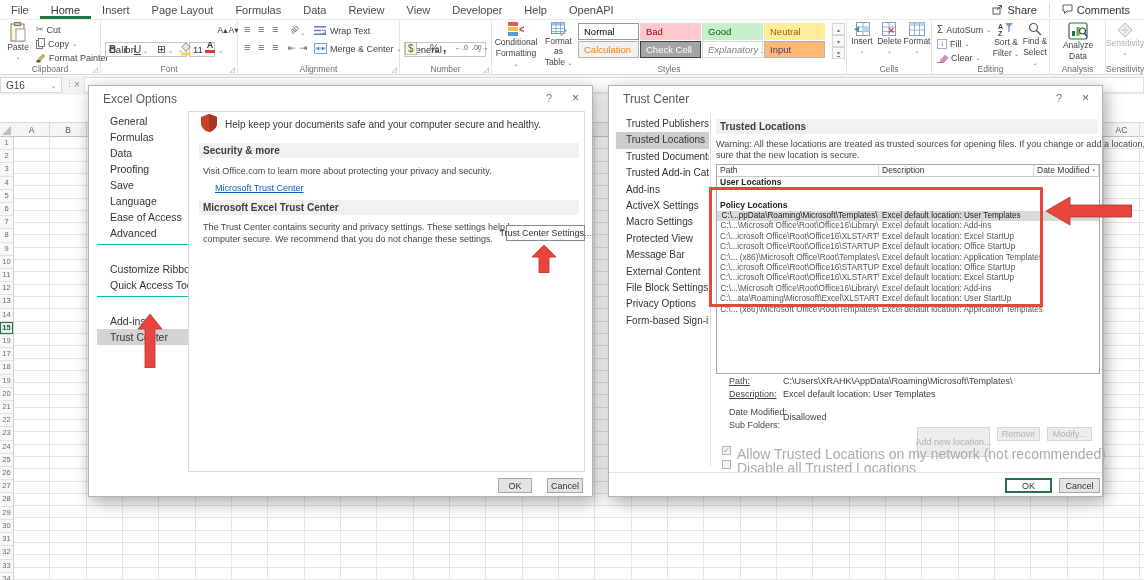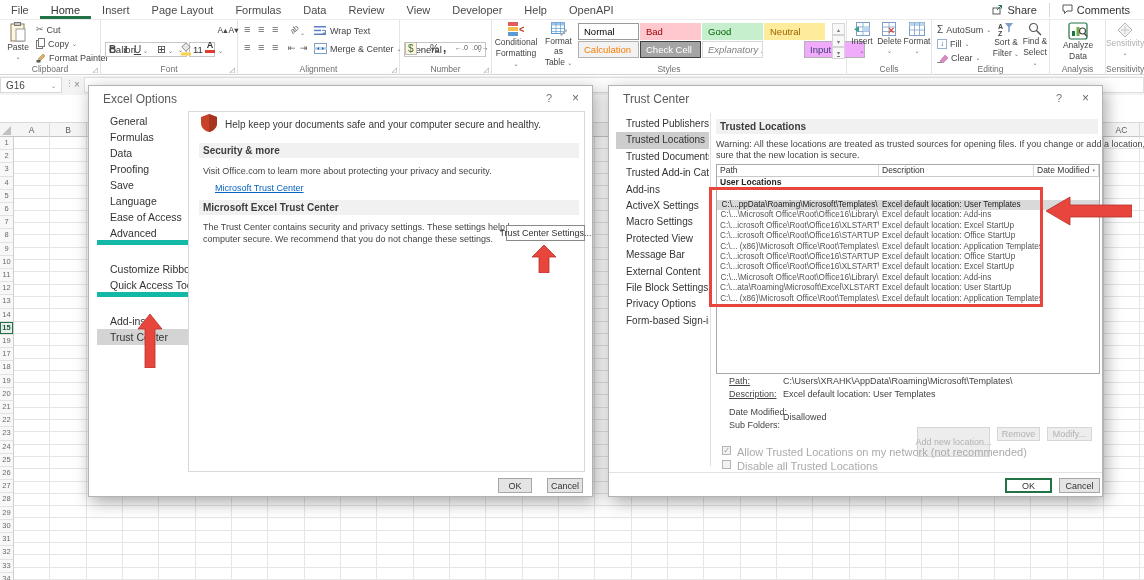--- a/index.html
+++ b/index.html
@@ -62,21 +62,21 @@
   .grow{flex:1;font-size:7.5px;color:#6a6a6a;text-align:center;line-height:12.2px;border-bottom:1px solid #e2e2e2;}
   .grow.active{box-shadow:inset 0 0 0 1px #217346;color:#17613b;background:#ececec;font-weight:bold;}
 
   
   .dlg{position:absolute;background:#fff;border:1px solid #b3b3b3;box-shadow:3px 5px 16px rgba(0,0,0,.35);}
   .dlg-title{position:absolute;left:14px;top:6px;font-size:12px;color:#5a5a5a;}
   .dlg-help{position:absolute;top:6px;font-size:11px;color:#777;}
   .dlg-x{position:absolute;top:5px;font-size:12px;color:#666;}
   .sideitem{height:16px;line-height:16px;padding-left:13px;font-size:10.5px;color:#333;white-space:nowrap;overflow:hidden;}
   .sideitem.selected{background:#d4d4d4;}
-  .sideitem.sep{border-bottom:5px solid #14b8a6;height:20px;margin-bottom:16px;}
+  .sideitem.sep{border-bottom:1px solid #14b8a6;height:20px;margin-bottom:16px;}
   .sideitem16{height:16.4px;line-height:16.4px;padding-left:10px;font-size:10px;color:#333;white-space:nowrap;overflow:hidden;}
   .sideitem16.selected{background:#cdcdcd;}
   .secbar{position:absolute;height:15px;background:#f1f1f1;font-weight:bold;font-size:10px;line-height:15px;
     padding-left:4px;color:#3d3d3d;}
   .dtext{position:absolute;font-size:9px;color:#444;white-space:nowrap;}
   .dlink{position:absolute;font-size:9px;color:#0563c1;text-decoration:underline;white-space:nowrap;}
   .winbtn{position:absolute;height:15px;border:1px solid #a6a6a6;background:#e4e4e4;font-size:9px;color:#333;
     display:flex;align-items:center;justify-content:center;white-space:nowrap;}
   .winbtn.primary{background:#fff;border:2px solid #217346;}
   .winbtn.ghost{background:#ededed;border:1px solid #d6d6d6;color:#b2b2b2;}
@@ -85,21 +85,21 @@
   .tctable{position:absolute;border:1px solid #a9a9a9;background:#fff;overflow:hidden;}
   .tcthead{display:flex;height:12px;border-bottom:1px solid #c9c9c9;}
   .tcth{font-size:8.5px;color:#333;border-right:1px solid #d6d6d6;padding-left:3px;line-height:11px;display:flex;align-items:center;}
   .tcgroup{font-weight:bold;font-size:8.5px;color:#222;padding-left:3px;line-height:11px;}
   .tcrow{display:flex;height:10.4px;font-size:8.2px;line-height:10.4px;color:#555;white-space:nowrap;}
   .tcrow.selected{background:#d9d9d9;color:#1a1a1a;}
   .tcrow .p{width:162px;padding-left:3px;overflow:hidden;text-align:center;}
   .tcrow .d{flex:1;padding-left:3px;overflow:hidden;}
   .chk{position:absolute;width:9px;height:9px;border:1px solid #b4b4b4;background:#f2f2f2;font-size:8px;line-height:8px;
     text-align:center;color:#9a9a9a;}
-  .chklabel{position:absolute;font-size:11px;color:#ababab;white-space:nowrap;}
+  .chklabel{position:absolute;font-size:14px;color:#ababab;white-space:nowrap;}
 
   
   .annot{position:absolute;z-index:60;}
   .redrect{position:absolute;z-index:55;border:3px solid #e8453c;background:transparent;}
 </style>
 </head>
 <body>
 
 <div class="screen">
 
@@ -295,21 +295,21 @@
             <div class="stylecell" style="background: rgb(198, 239, 206); color: rgb(0, 97, 0); border-color: rgb(198, 239, 206);">Good</div>
 
             <div class="stylecell" style="background: rgb(255, 235, 156); color: rgb(156, 101, 0); border-color: rgb(255, 235, 156);">Neutral</div>
 
             <div class="stylecell" style="background: rgb(242, 242, 242); color: rgb(250, 125, 0); border-color: rgb(178, 178, 178);">Calculation</div>
 
             <div class="stylecell" style="background: rgb(165, 165, 165); color: rgb(255, 255, 255); border-color: rgb(63, 63, 63);">Check Cell</div>
 
             <div class="stylecell italic" style="background: rgb(255, 255, 255); color: rgb(127, 127, 127); border-color: rgb(216, 216, 216);">Explanatory ...</div>
 
-            <div class="stylecell" style="background: #f0abfc; color: rgb(63, 63, 118); border-color: rgb(178, 178, 178); margin-left: 40px;">Input</div>
+            <div class="stylecell" style="background: #fdba74; color: rgb(63, 63, 118); border-color: rgb(178, 178, 178);">Input</div>
           </div>
         <div class="gscroll">
           <div>
               <span>▴</span>
             </div>
           <div>
               <span>▾</span>
             </div>
           <div>
               <span style="border-bottom:1px solid #777">▾</span>
@@ -609,20 +609,21 @@
         <div class="tcth" style="width:155px">
             <span>Description</span>
           </div>
         <div class="tcth" style="flex:1">
           <span>Date Modified</span>
           <span style="margin-left:3px;font-size:5px;color:#888">▾</span>
         </div>
       </div>
       <div class="tcgroup">User Locations</div>
       <div style="height:12px"></div>
+      <div class="tcgroup">Policy Locations</div>
       <div>
 
           <div class="tcrow selected">
             <div class="p">C:\...ppData\Roaming\Microsoft\Templates\</div>
             <div class="d">Excel default location: User Templates</div>
           </div>
 
           <div class="tcrow">
             <div class="p">C:\...\Microsoft Office\Root\Office16\Library\</div>
             <div class="d">Excel default location: Add-ins</div>

